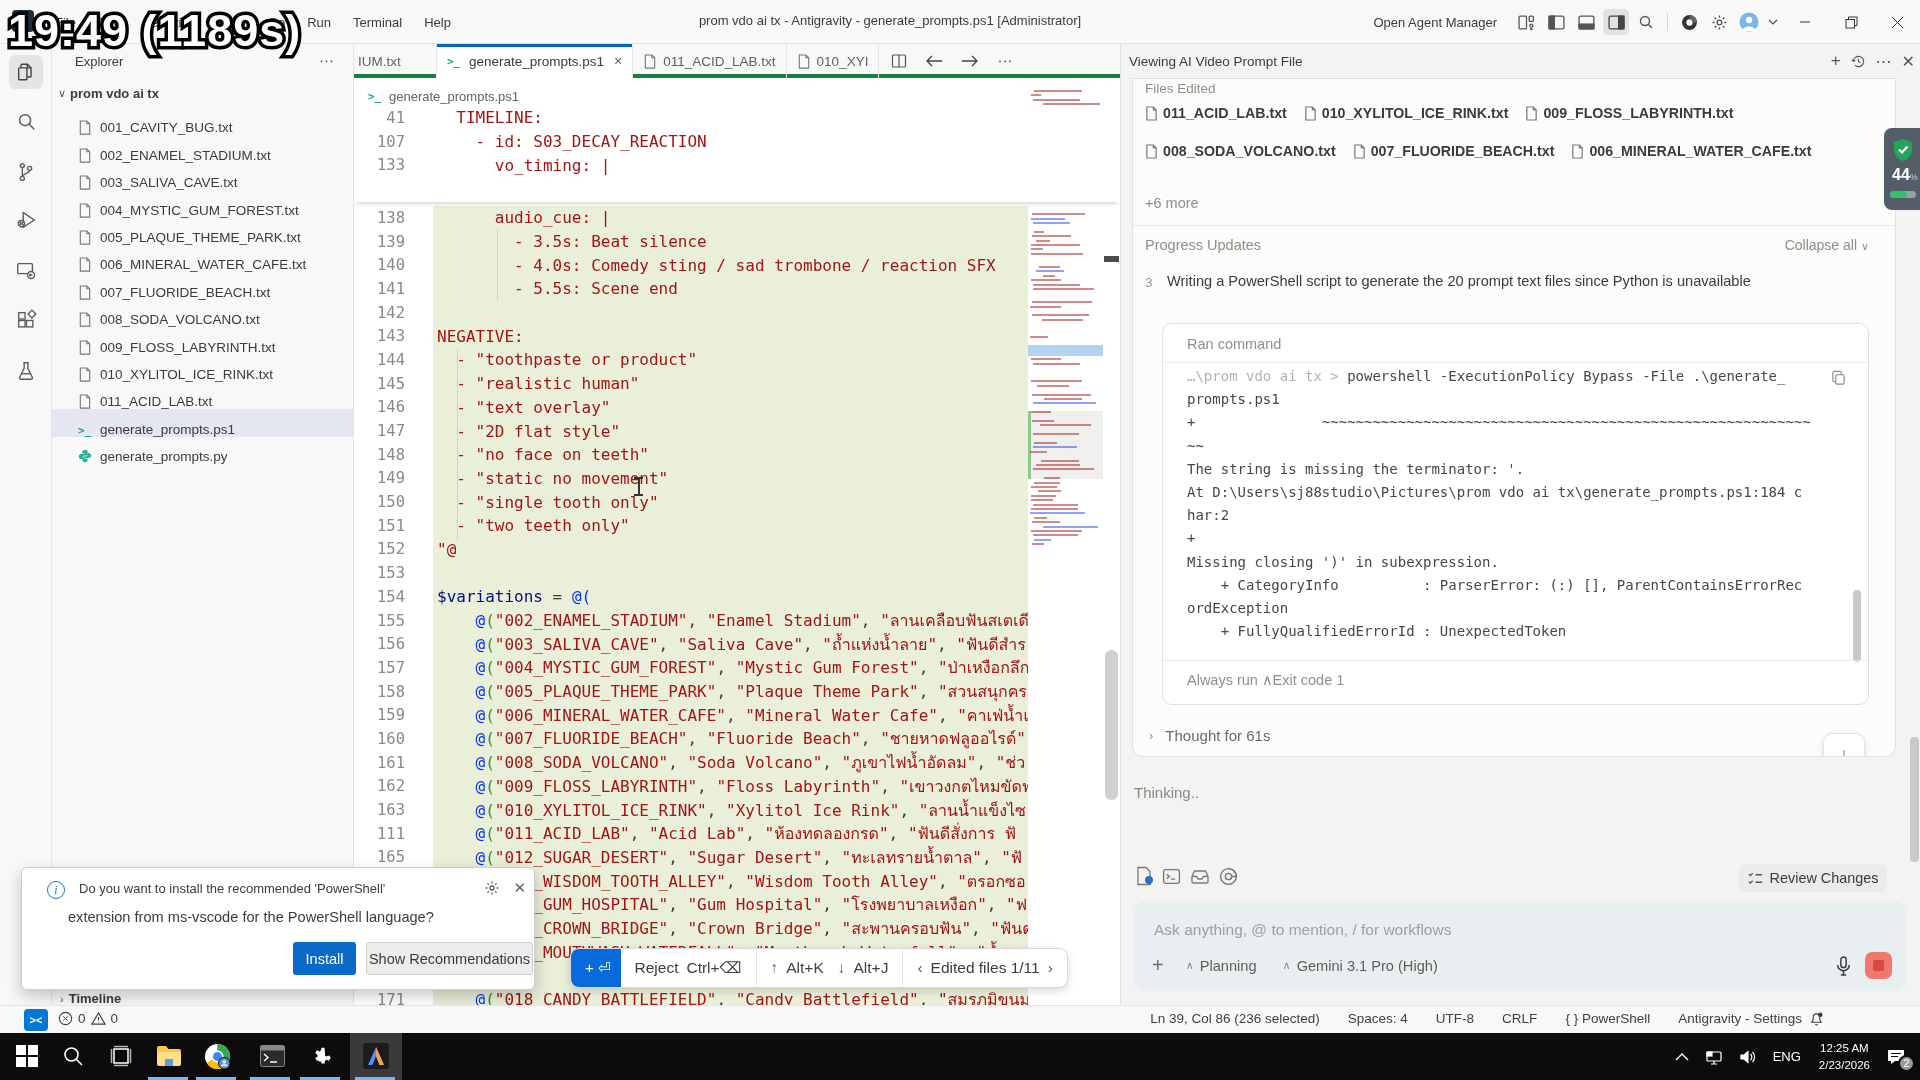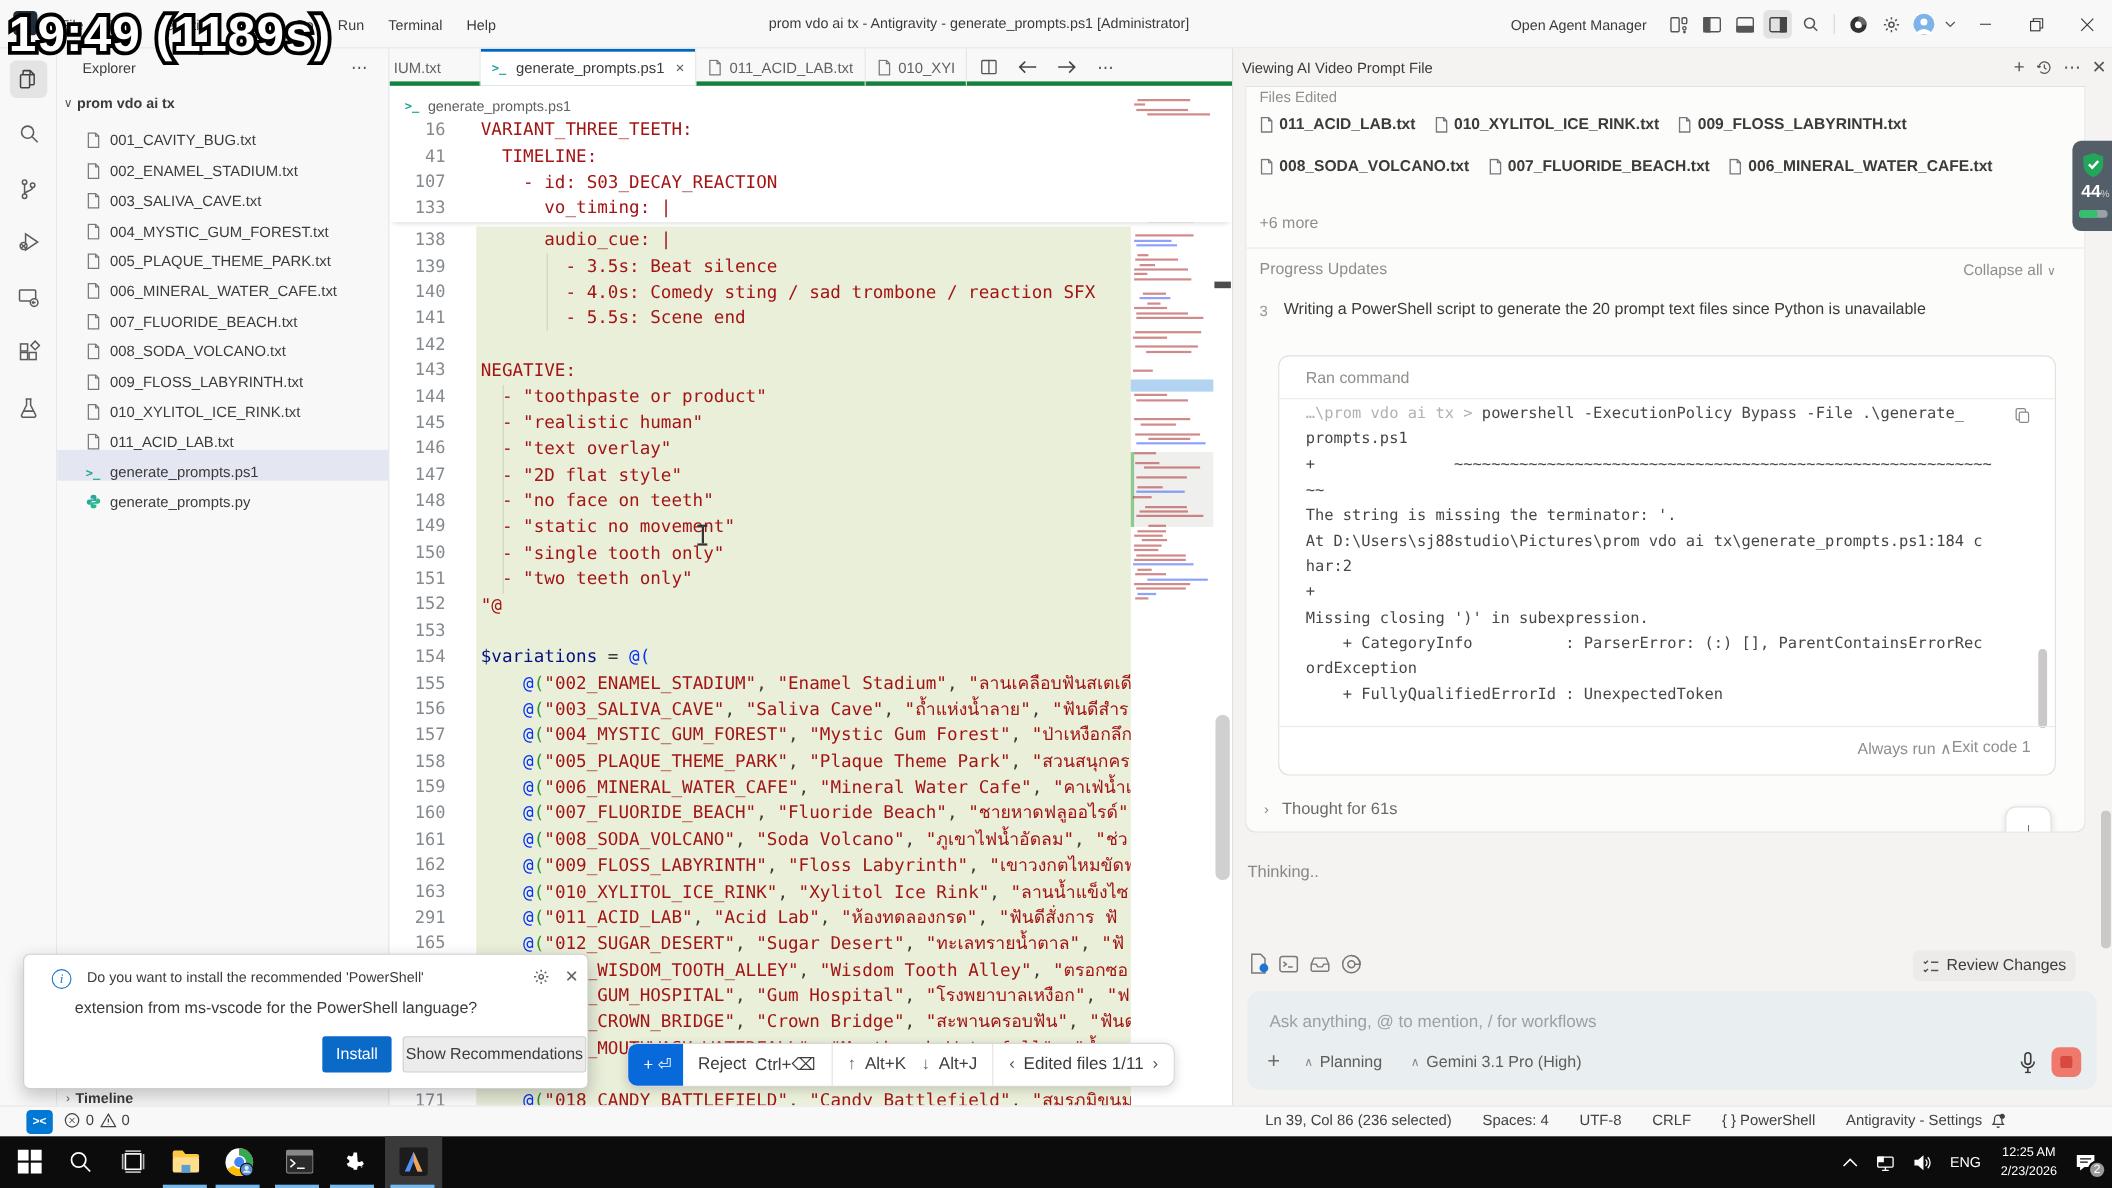--- a/index.html
+++ b/index.html
@@ -102,21 +102,21 @@
   #steptext{position:absolute;left:34px;top:194px;width:716px;font-size:14.6px;color:#3b3b3b}
   #rancard{position:absolute;left:29px;top:244px;width:707px;height:382px;background:#fff;border:1px solid #e1e0de;border-radius:10px}
   #ranlabel{position:absolute;left:24px;top:12px;font-size:14.5px;color:#908e8a}
   #randiv{position:absolute;left:0;top:38px;width:705px;height:1px;background:#eceae8}
   #ranbody{position:absolute;left:24px;top:44px;width:650px;font-family:"DejaVu Sans Mono",monospace;font-size:14px;color:#474747}
   #ranbody div{height:23.2px;white-space:pre;overflow:hidden}
   #ranbody .dim{color:#b3b1ae}
   #rancopy{position:absolute;right:22px;top:46px;color:#8b8986}
   #ranscroll{position:absolute;right:7px;top:266px;width:8px;height:72px;background:#cbc9c7;border-radius:4px}
   #randiv2{position:absolute;left:0;top:336px;width:705px;height:1px;background:#eceae8}
-  #ranfooter{position:absolute;left:24px;right:22px;top:348px;display:flex;justify-content:flex-end;font-size:14.5px;color:#908e8a}
+  #ranfooter{position:absolute;left:24px;right:22px;top:348px;display:flex;justify-content:flex-start;font-size:14.5px;color:#908e8a}
   #thought{position:absolute;left:16px;top:648px;display:flex;align-items:center;gap:12px;font-size:15px;color:#6d6b68}
   #thought .chev{font-size:13px;color:#8b8986}
   #scrolldown{position:absolute;left:690px;top:654px;width:42px;height:42px;background:#fff;border:1px solid #e3e2e0;border-radius:10px;box-shadow:0 2px 6px rgba(0,0,0,.12);display:flex;align-items:center;justify-content:center;color:#555;font-size:18px}
   #thinking{position:absolute;left:13px;top:740px;font-size:15px;color:#8a8885}
   #chaticons{position:absolute;left:14px;top:822px;display:flex;gap:9px;color:#7a7875;align-items:center}
   #reviewbtn{position:absolute;left:618px;top:820px;width:148px;height:28px;background:#ecebe9;border-radius:6px;display:flex;align-items:center;justify-content:center;gap:7px;font-size:14.4px;color:#3b3b3b}
   #chatbox{position:absolute;left:13px;top:857px;width:772px;height:90px;background:#e9eef0;border-radius:12px}
   #chatph{position:absolute;left:20px;top:20px;font-size:15.5px;color:#9aa1a6}
   #chatrow{position:absolute;left:18px;right:14px;bottom:12px;display:flex;align-items:center;font-size:14.6px;color:#5f5d5a}
   #chatrow .plus{font-size:20px;color:#6f6d6a;margin-right:22px}
@@ -506,21 +506,21 @@
         <div class="crow"><span class="num">154</span></div>
         <div class="crow"><span class="num">155</span></div>
         <div class="crow"><span class="num">156</span></div>
         <div class="crow"><span class="num">157</span></div>
         <div class="crow"><span class="num">158</span></div>
         <div class="crow"><span class="num">159</span></div>
         <div class="crow"><span class="num">160</span></div>
         <div class="crow"><span class="num">161</span></div>
         <div class="crow"><span class="num">162</span></div>
         <div class="crow"><span class="num">163</span></div>
-        <div class="crow"><span class="num">291</span></div>
+        <div class="crow"><span class="num">111</span></div>
         <div class="crow"><span class="num">165</span></div>
         <div class="crow"><span class="num">166</span></div>
         <div class="crow"><span class="num">167</span></div>
         <div class="crow"><span class="num">168</span></div>
         <div class="crow"><span class="num">169</span></div>
         <div class="crow"><span class="num">170</span></div>
         <div class="crow"><span class="num">171</span></div>
       </div>
     <div id="codeclip">
         <div class="crow"><span class="code"><span class="tok-s">      audio_cue: |</span></span></div>
@@ -554,21 +554,20 @@
         <div class="crow"><span class="code"><span class="tok-d">    </span><span class="tok-b">@</span><span class="tok-g">(</span><span class="tok-s">"013_WISDOM_TOOTH_ALLEY"</span><span class="tok-d">, </span><span class="tok-s">"Wisdom Tooth Alley"</span><span class="tok-d">, </span><span class="tok-s">"ตรอกซอ</span></span></div>
         <div class="crow"><span class="code"><span class="tok-d">    </span><span class="tok-b">@</span><span class="tok-g">(</span><span class="tok-s">"014_GUM_HOSPITAL"</span><span class="tok-d">, </span><span class="tok-s">"Gum Hospital"</span><span class="tok-d">, </span><span class="tok-s">"โรงพยาบาลเหงือก"</span><span class="tok-d">, </span><span class="tok-s">"ฟ</span></span></div>
         <div class="crow"><span class="code"><span class="tok-d">    </span><span class="tok-b">@</span><span class="tok-g">(</span><span class="tok-s">"015_CROWN_BRIDGE"</span><span class="tok-d">, </span><span class="tok-s">"Crown Bridge"</span><span class="tok-d">, </span><span class="tok-s">"สะพานครอบฟัน"</span><span class="tok-d">, </span><span class="tok-s">"ฟันด</span></span></div>
         <div class="crow"><span class="code"><span class="tok-d">    </span><span class="tok-b">@</span><span class="tok-g">(</span><span class="tok-s">"016_MOUTHWASH_WATERFALL"</span><span class="tok-d">, </span><span class="tok-s">"Mouthwash Waterfall"</span><span class="tok-d">, </span><span class="tok-s">"น้ำ</span></span></div>
         <div class="crow"><span class="code"></span></div>
         <div class="crow"><span class="code"><span class="tok-d">    </span><span class="tok-b">@</span><span class="tok-g">(</span><span class="tok-s">"018_CANDY_BATTLEFIELD"</span><span class="tok-d">, </span><span class="tok-s">"Candy Battlefield"</span><span class="tok-d">, </span><span class="tok-s">"สมรภูมิขนม</span></span></div>
       </div>
     <div class="guide" style="left:143px;top:186px;height:71px"></div>
     <div class="guide" style="left:103px;top:306px;height:190px"></div>
     <div id="stickywrap">
-        <div class="crow"><span class="num">16</span><span class="code"><span class="tok-s">VARIANT_THREE_TEETH:</span></span></div>
         <div class="crow"><span class="num">41</span><span class="code"><span class="tok-s">  TIMELINE:</span></span></div>
         <div class="crow"><span class="num">107</span><span class="code"><span class="tok-s">    - id: S03_DECAY_REACTION</span></span></div>
         <div class="crow"><span class="num">133</span><span class="code"><span class="tok-s">      vo_timing: |</span></span></div>
       </div>
     <div id="minimap">
         <div id="mmblue"></div>
         <div id="mmview"></div>
         <div class="bar" style="left: 5.65976px; top: 4px; width: 48.5255px;"></div>
         <div class="bar" style="left: 2.60729px; top: 8.4px; width: 10.8456px;"></div>
         <div class="bar" style="left: 4.84161px; top: 12.8px; width: 46.9401px;"></div>

